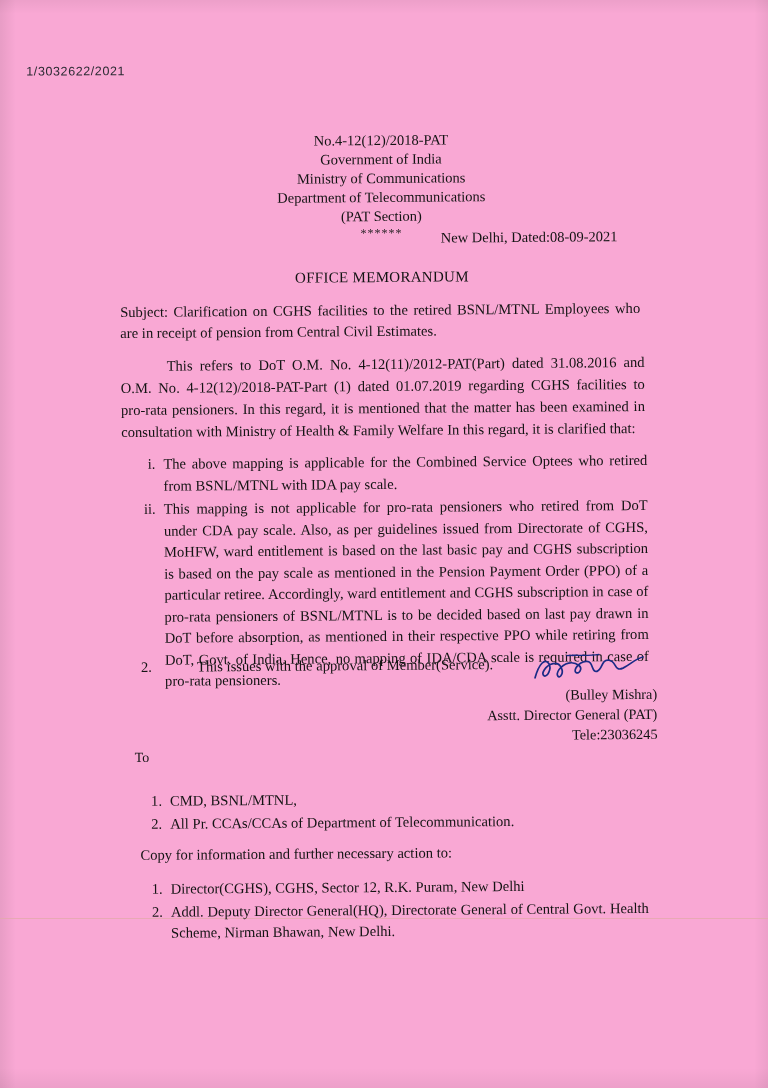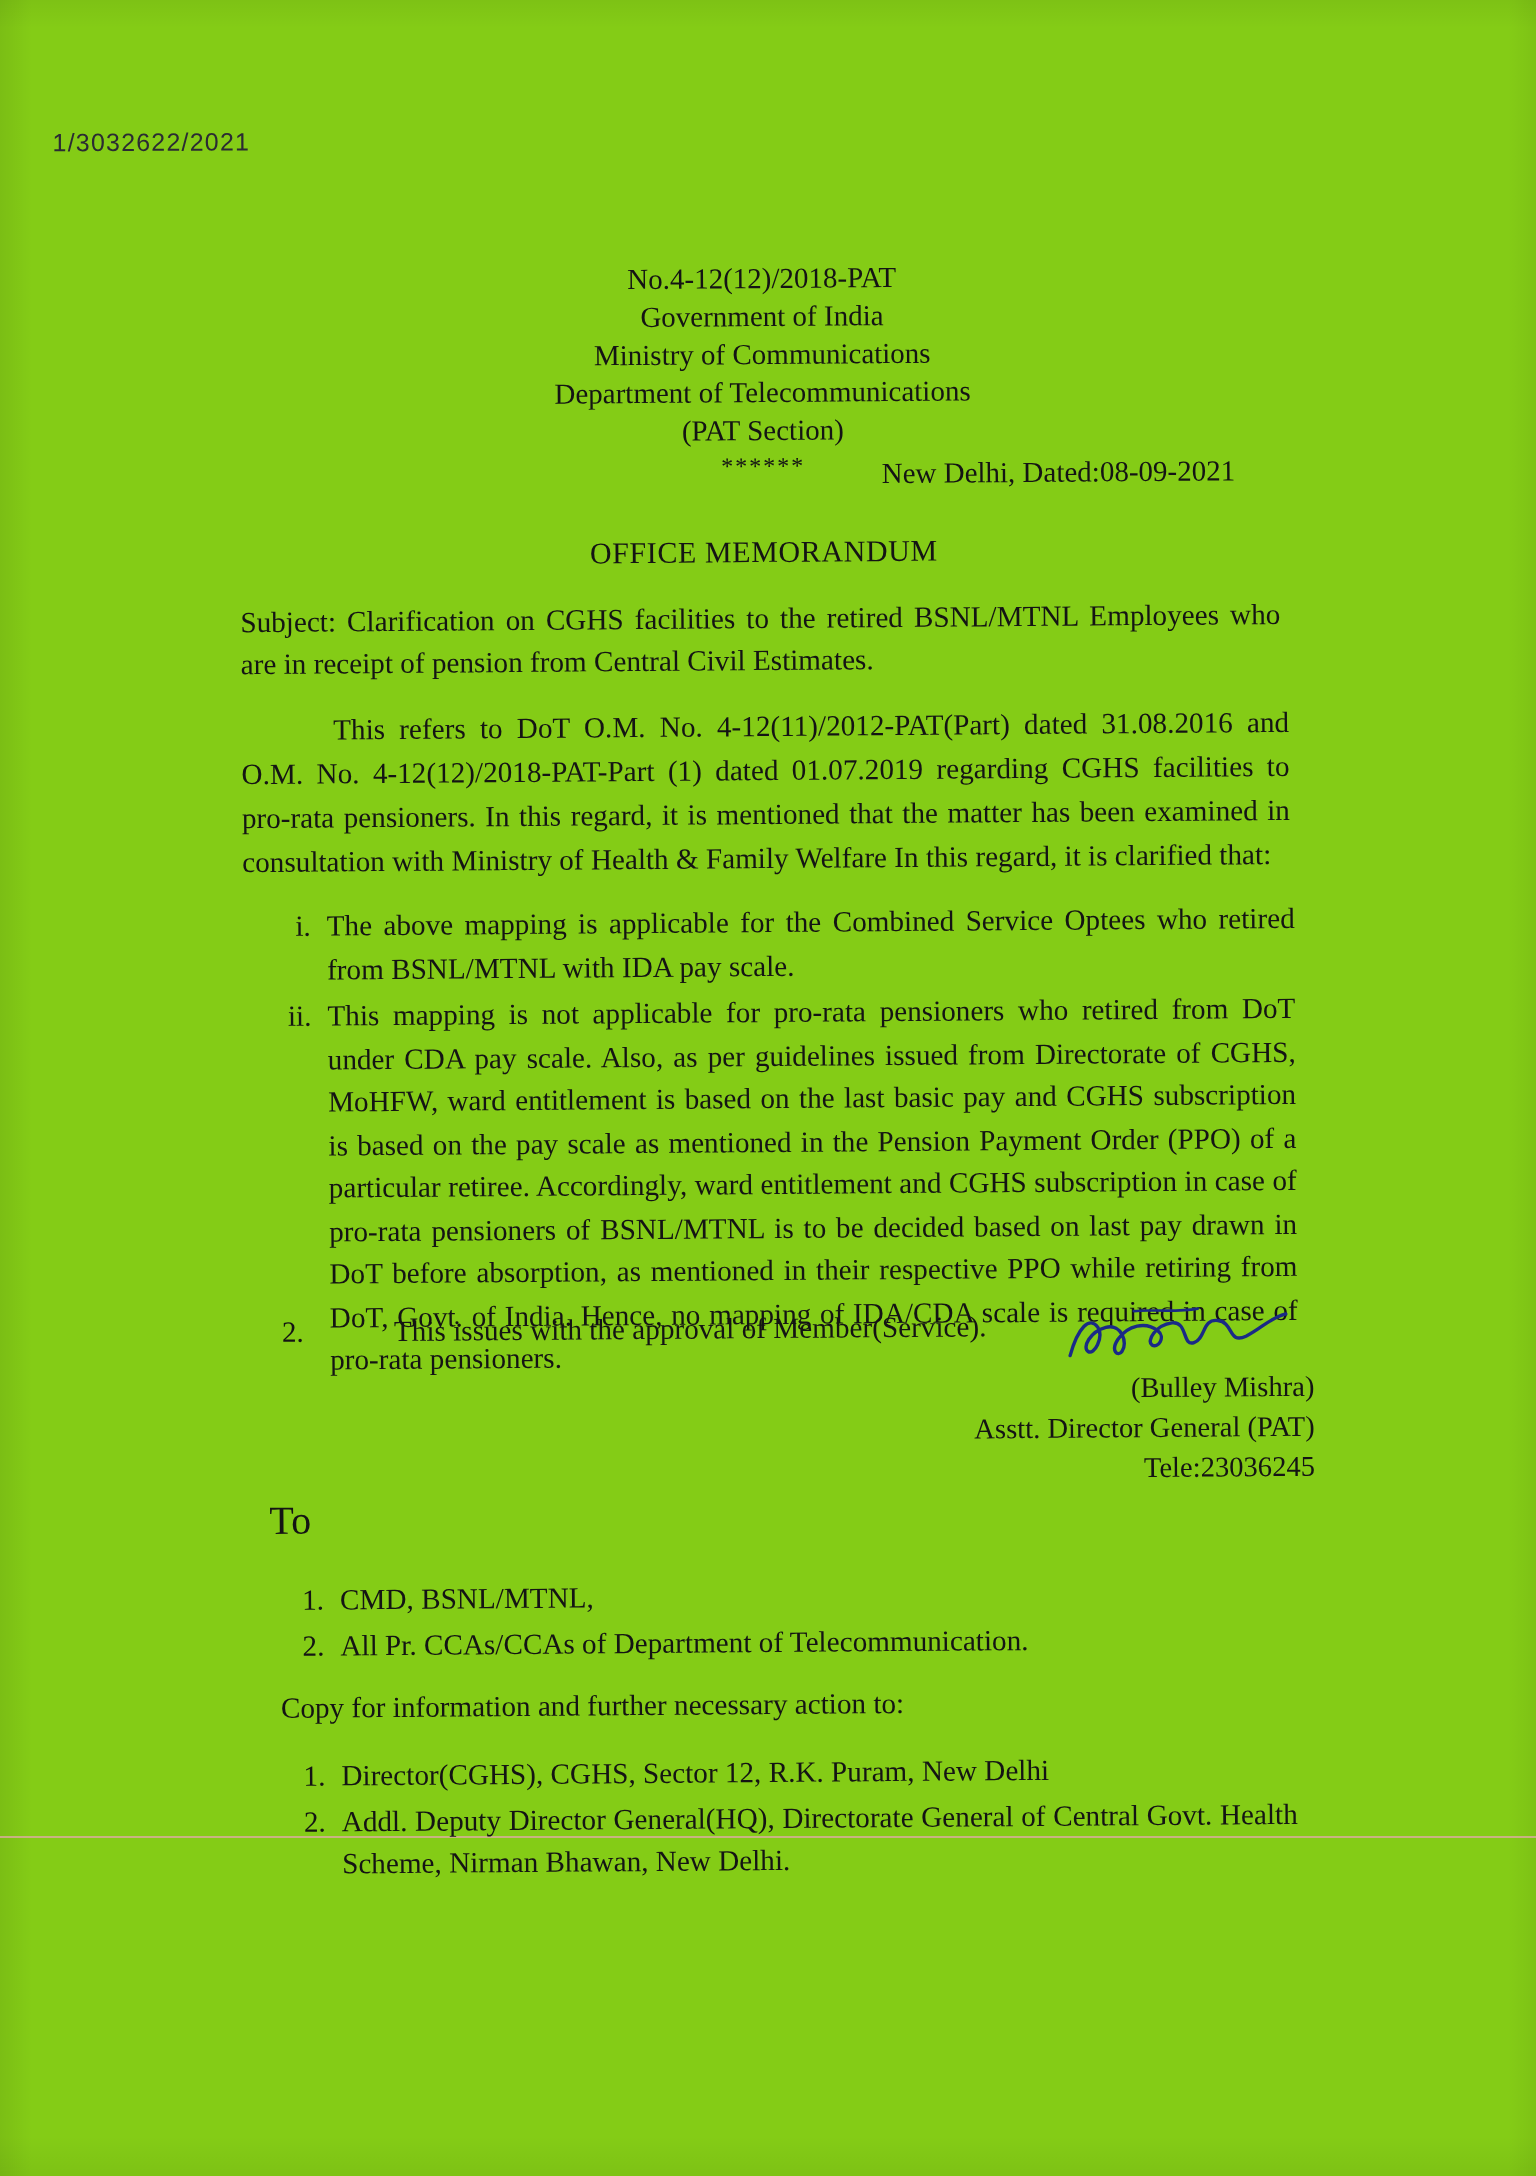--- a/index.html
+++ b/index.html
@@ -12,21 +12,21 @@
     height: 1088px;
     position: relative;
     overflow: hidden;
     font-family: "Liberation Serif", serif;
     color: #141414;
   }
 
   .page {
     position: absolute;
     inset: 0;
-    background: #84cc16;
+    background: #f9a8d4;
   }
 
   
   .scan-edge-left {
     position: absolute;
     top: 0; left: 0; bottom: 0;
     width: 16px;
     background: linear-gradient(to right, rgba(0,0,0,0.07), rgba(0,0,0,0));
     pointer-events: none;
   }
@@ -184,21 +184,21 @@
     text-align: right;
     font-size: 14.3px;
     line-height: 20px;
     white-space: nowrap;
   }
 
   .to-label {
     position: absolute;
     left: 133px;
     top: 748px;
-    font-size: 20px;
+    font-size: 14px;
   }
 
   .to-list {
     position: absolute;
     left: 146px;
     top: 789px;
     width: 430px;
     font-size: 14.6px;
     line-height: 21px;
   }

